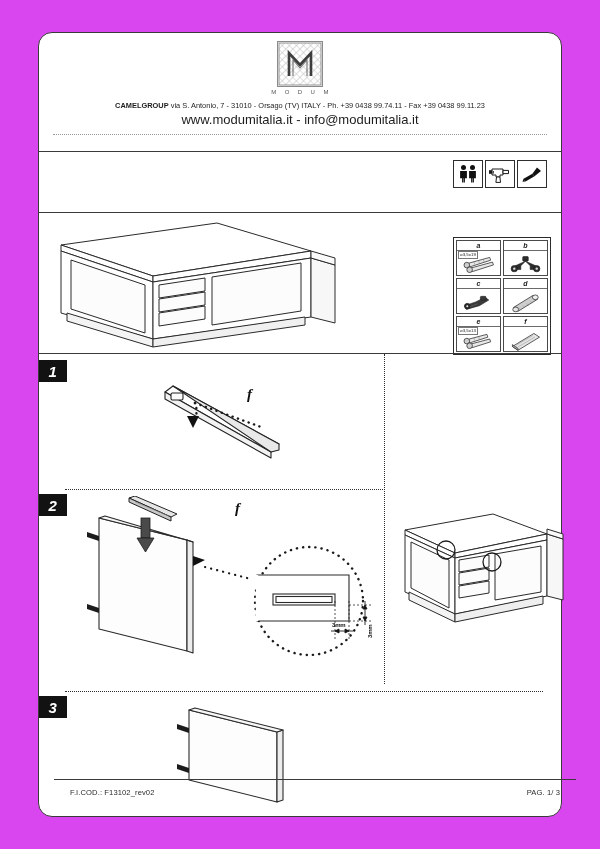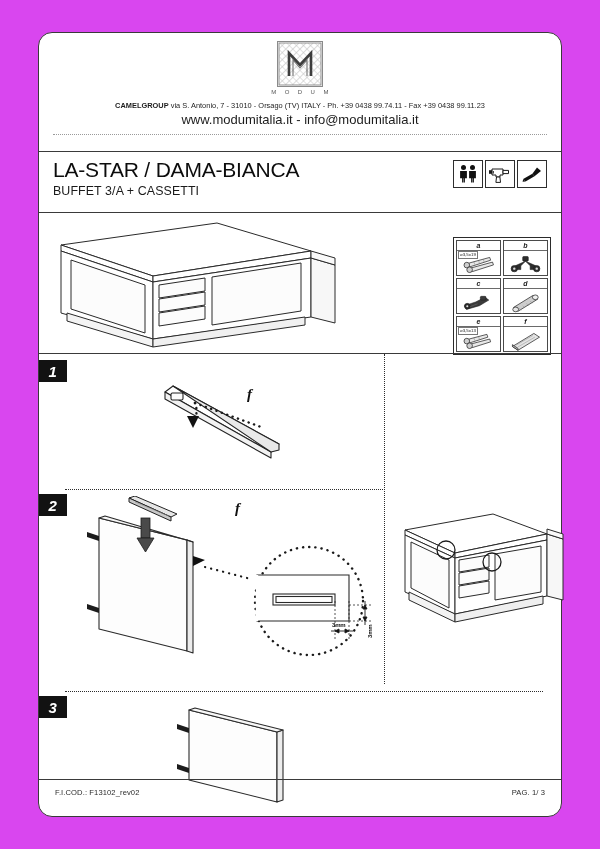--- a/index.html
+++ b/index.html
@@ -245,21 +245,21 @@
     letter-spacing: -0.2px;
   }
   .dim-label.vert {
     transform: rotate(-90deg);
     transform-origin: left bottom;
   }
 
   
   #footer {
     position: absolute;
-    left: 0; bottom: 0;
+    left: 15px; bottom: 0;
     width: 100%;
     height: 36px;
     border-top: 1.1px solid #3a3a3a;
   }
   #footer-left {
     position: absolute;
     left: 16px; top: 8px;
     font-size: 7.6px;
     color: #2a2a2a;
     letter-spacing: 0.1px;
@@ -316,24 +316,20 @@
       </div>
 
       <div class="addr-line">
         <b>CAMELGROUP</b><span> via S. Antonio, 7 - 31010 - Orsago (TV) ITALY - Ph. +39 0438 99.74.11 - Fax +39 0438 99.11.23</span>
       </div>
       <div class="web-line">www.modumitalia.it - info@modumitalia.it</div>
       <div class="dotted-rule"></div>
     </div>
 
     <div id="title-block">
-      <div id="title-text">
-        <div id="main-title">LA-STAR / DAMA-BIANCA</div>
-        <div id="sub-title">BUFFET 3/A + CASSETTI</div>
-      </div>
 
       <div id="tool-icons">
         <div class="tool-cell">
           <svg width="22" height="20" viewBox="0 0 22 20">
             <circle cx="6.5" cy="3.4" r="2.5" fill="#111"></circle>
             <path d="M3.1 7 h6.8 v7.2 h-2 v4.4 h-1.2 v-4.4 h-0.4 v4.4 h-1.2 v-4.4 h-2 z" fill="#111"></path>
             <circle cx="15.5" cy="3.4" r="2.5" fill="#111"></circle>
             <path d="M12.1 7 h6.8 v7.2 h-2 v4.4 h-1.2 v-4.4 h-0.4 v4.4 h-1.2 v-4.4 h-2 z" fill="#111"></path>
           </svg>
         </div>

